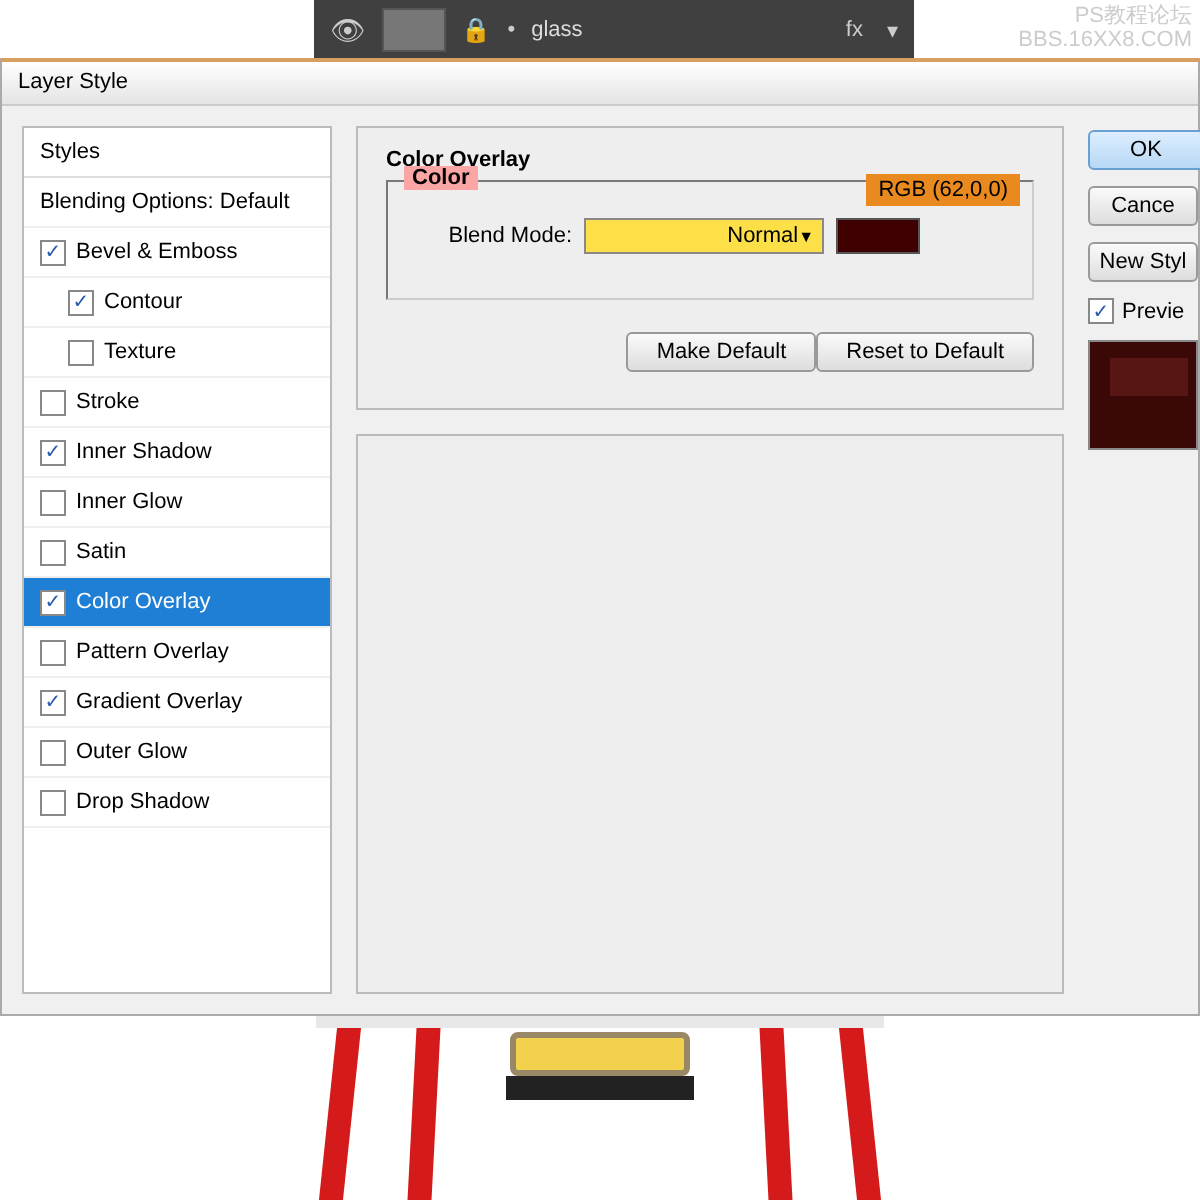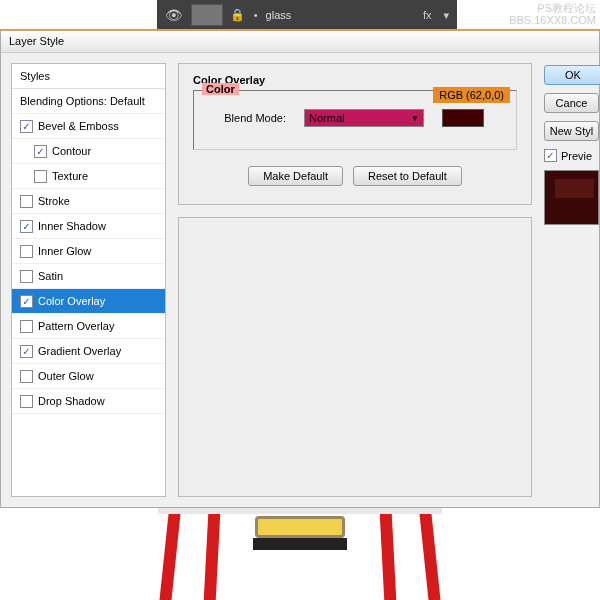--- a/index.html
+++ b/index.html
@@ -20,32 +20,32 @@
 .styles-head{padding:6px 8px;border-bottom:1px solid #ddd}
 .style-row{height:25px;padding:3px 8px;display:flex;align-items:center;gap:5px;border-bottom:1px solid #eee}
 .style-row.sel{background:#1e7fd4;color:#fff}
 .style-row.sub{padding-left:22px}
 .cb{width:13px;height:13px;border:1px solid #888;background:#fff;display:inline-flex;align-items:center;justify-content:center;font-size:10px;color:#2a5db0}
 .cb.on::after{content:"✓"}
 .center-col{flex:1;border:1px solid #bbb;background:#eee;padding:10px 14px;position:relative;min-width:320px}
 .grp-title{font-weight:bold;margin-bottom:2px}
 .fieldset{border:1px inset #ccc;padding:10px 12px 14px;position:relative;margin-top:4px}
 .legend{position:absolute;top:-8px;left:8px;background:#fca5a5;padding:0 4px;font-weight:bold}
-.row{display:flex;align-items:center;gap:18px;margin:8px 0}
+.row{display:flex;align-items:center;gap:6px;margin:8px 0}
 .lab{width:80px;text-align:right}
-.select{background:#be185d;border:1px solid #888;width:120px;height:18px;padding:1px 4px;display:flex;align-items:center;justify-content:space-between}
+.select{background:#fde047;border:1px solid #888;width:120px;height:18px;padding:1px 4px;display:flex;align-items:center;justify-content:flex-end}
 .tri{font-size:8px}
 .swatch{width:42px;height:18px;background:#3e0000;border:1px solid #555}
 .rgb-tag{position:absolute;top:-4px;right:6px;background:#e88a1f;color:#000;padding:2px 6px;font-size:11px}
 .slider{width:140px;height:4px;background:#bbb;position:relative;border-radius:2px;border:1px solid #999}
 .handle{position:absolute;right:22px;top:-5px;width:0;height:0;border-left:5px solid transparent;border-right:5px solid transparent;border-top:8px solid #777}
 .num{width:40px;height:17px;background:#fff;border:1px solid #999;padding:1px 3px}
 .arrow{width:60px;height:2px;background:#f90;position:relative;margin-left:6px}
 .arrow::before{content:"";position:absolute;left:-10px;top:-5px;border:6px solid transparent;border-right:10px solid #f90}
-.btns{display:flex;justify-content:center;gap:10px;margin-top:16px}
+.btns{display:flex;justify-content:flex-end;gap:0;margin-top:16px}
 .btn{background:linear-gradient(#fafafa,#ddd);border:1px solid #999;border-radius:3px;padding:3px 14px}
 .center-fill{border:1px solid #bbb;background:#eee;margin-top:12px;height:280px}
 .right-col{width:55px;padding-top:2px}
 .rbtn{background:linear-gradient(#dceeff,#b8d8f5);border:1px solid #6a9fd4;border-radius:3px;padding:3px 13px;margin-bottom:8px;text-align:center;width:58px}
 .rbtn2{background:linear-gradient(#fafafa,#ddd);border:1px solid #999;border-radius:3px;padding:3px 0;margin-bottom:8px;text-align:center;width:55px}
 .prev-row{display:flex;align-items:flex-end;gap:4px;margin:4px 0 8px}
 .preview{width:55px;height:55px;background:#3a0806;border:1px solid #888;position:relative}
 .preview::after{content:"";position:absolute;inset:8px 4px 26px 10px;background:rgba(255,100,100,.15)}
 .bottom-art{position:absolute;bottom:0;left:158px;width:284px;height:92px;background:linear-gradient(#e8e8e8 0 6px,transparent 6px)}
 .pillar{position:absolute;top:6px;width:12px;height:86px;background:#d41a1a}

